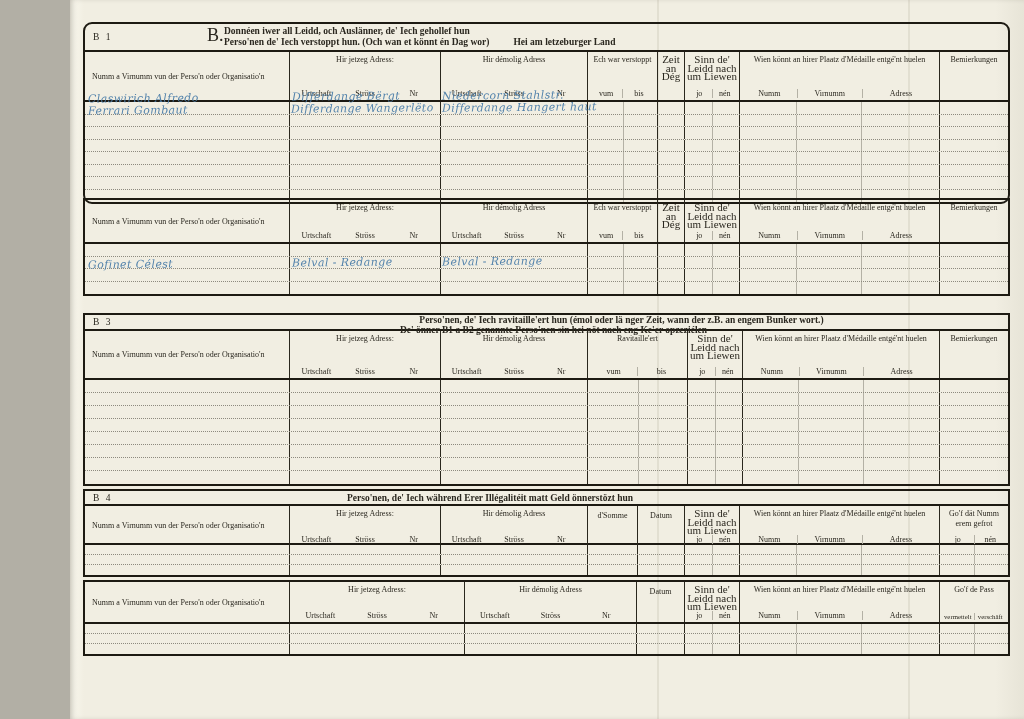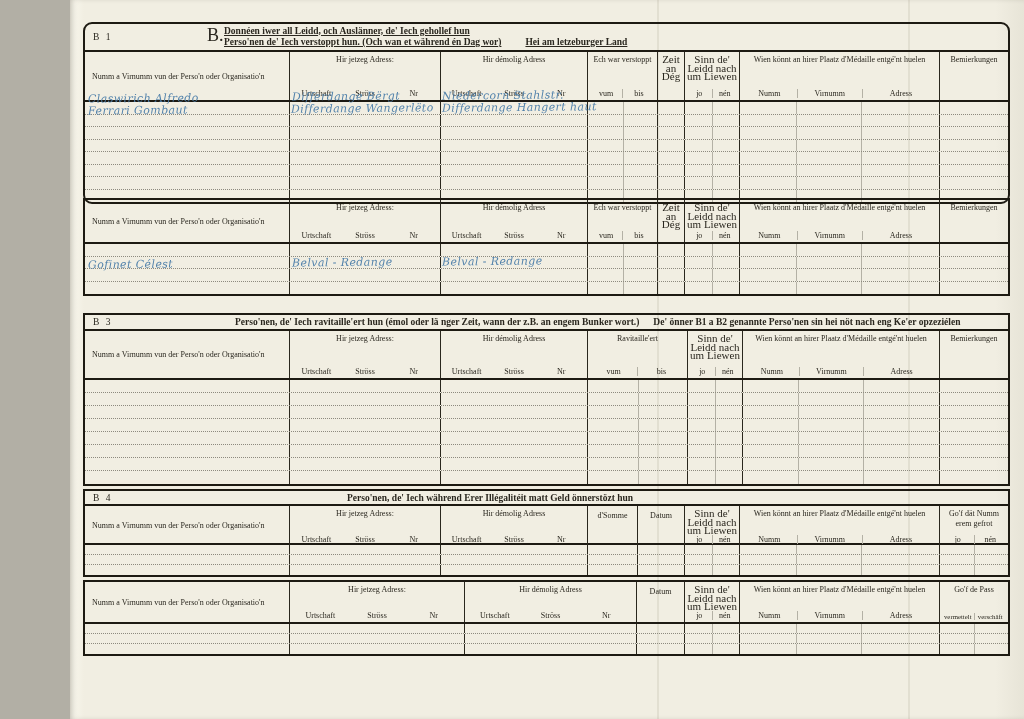--- a/index.html
+++ b/index.html
@@ -14,21 +14,21 @@
     background:linear-gradient(90deg,#faf8ee 0px,#f1eee2 14px,#f1eee2 925px,#e7e4d7 954px);
     box-shadow:inset 4px 0 6px -3px rgba(60,55,40,.35);
   }
   .crease{position:absolute;top:0;bottom:0;width:2px;background:rgba(120,112,90,.12);}
   
   .tbl{position:absolute;left:13px;width:927px;border:2px solid #1d1a12;box-sizing:border-box;}
   .titlebar{position:relative;border-bottom:2px solid #1d1a12;display:flex;align-items:center;
     font-weight:bold;font-size:9.5px;white-space:nowrap;}
   .secid{position:absolute;left:8px;top:50%;transform:translateY(-50%);font-weight:normal;font-size:9.5px;letter-spacing:2px;}
   .bigb{position:absolute;left:122px;top:1px;font-size:18px;font-weight:normal;}
-  .ttext{line-height:11.5px;text-decoration:underline;}
+  .ttext{line-height:11.5px;}
   .tline{display:flex;}
   .boldgap{margin-left:24px;}
   .hdr{display:grid;border-bottom:2px solid #1d1a12;font-size:8px;}
   .body{display:grid;}
   .row{display:grid;grid-column:1/-1;border-bottom:1px dotted #8d8a7e;box-sizing:border-box;}
   .row:last-child{border-bottom:none;}
   .g1,.g1r{grid-template-columns:204px 151px 147px 70px 27px 55px 200px 1fr;}
   .g3,.g3r{grid-template-columns:204px 151px 147px 100px 55px 197px 1fr;}
   .g4,.g4r{grid-template-columns:204px 151px 147px 50px 47px 55px 200px 1fr;}
   .g5,.g5r{grid-template-columns:204px 175px 172px 48px 55px 200px 1fr;}
@@ -43,21 +43,21 @@
   .sl .w1{flex:0 0 28%;} .sl .w2{flex:0 0 33%;} .sl .w3{flex:0 0 39%;}
   .namec{display:flex;align-items:center;padding:0 7px;text-align:left;font-size:8px;}
   .topc{padding-top:5px;text-align:center;}
   .split2::before{content:"";position:absolute;left:50%;top:0;bottom:0;border-left:1px solid #b4b1a5;}
   .wien3::before{content:"";position:absolute;left:28%;top:0;bottom:0;border-left:1px solid #b4b1a5;}
   .wien3::after{content:"";position:absolute;left:61%;top:0;bottom:0;border-left:1px solid #b4b1a5;}
   .tiny{font-size:6.8px;}
   
   .b1{top:22px;border-radius:9px;}  .b1 .titlebar{height:26px;} .b1 .ttext{margin-left:139px;} .b1 .hdr{height:48px;} .b1 .row{height:12.5px;}
   .b2{top:198px;} .b2 .titlebar{height:14px;} .b2 .t1{margin-left:345px;} .b2 .t2{margin-left:55px;} .b2 .hdr{height:42px;} .b2 .row{height:12.5px;}
-  .b3{top:313px;} .b3 .titlebar{height:14px;} .b3 .t1{margin-left:150px;} .b3 .t2{margin-left:14px;} .b3 .hdr{height:47px;} .b3 .row{height:13px;}
+  .b3{top:313px;} .b3 .titlebar{height:14px;flex-direction:column;} .b3 .t1{margin-left:150px;} .b3 .t2{margin-left:14px;} .b3 .hdr{height:47px;} .b3 .row{height:13px;}
   .b4{top:489px;} .b4 .titlebar{height:13px;} .b4 .t1{margin-left:262px;} .b4 .hdr{height:37px;} .b4 .row{height:10px;}
   .b5{top:580px;} .b5 .titlebar{height:14px;} .b5 .t1{margin-left:307px;} .b5 .hdr{height:40px;} .b5 .row{height:10px;}
   
   .ink{
     position:absolute;font:italic 11px "DejaVu Serif",serif;color:#4c7ea9;
     white-space:nowrap;letter-spacing:.4px;transform:rotate(-.6deg);opacity:.95;
   }
 </style>
 </head>
 <body>
@@ -66,21 +66,21 @@
   <div class="crease" style="left:587px"></div>
   <div class="crease" style="left:838px"></div>
 
   <section class="tbl b1">
     <div class="titlebar">
       <span class="secid">B 1</span>
       <span class="bigb">B.</span>
       <div class="ttext">
         <div class="tline">Donnéen iwer all Leidd, och Auslänner, de' Iech gehollef hun</div>
         <div class="tline">
-          <span>Perso'nen de' Iech verstoppt hun. (Och wan et während én Dag wor)</span>
+          <span>Perso'nen de' Iech verstoppt hun. (Och wan et könnt én Dag wor)</span>
           <span class="boldgap">Hei am letzeburger Land</span>
         </div>
       </div>
     </div>
     <div class="hdr g1">
       <div class="c namec">Numm a Virnumm vun der Perso'n oder Organisatio'n</div>
       <div class="c hc">
         <div class="gl">Hir jetzeg Adress:</div>
         <div class="sl">
             <span>Urtschaft</span>

